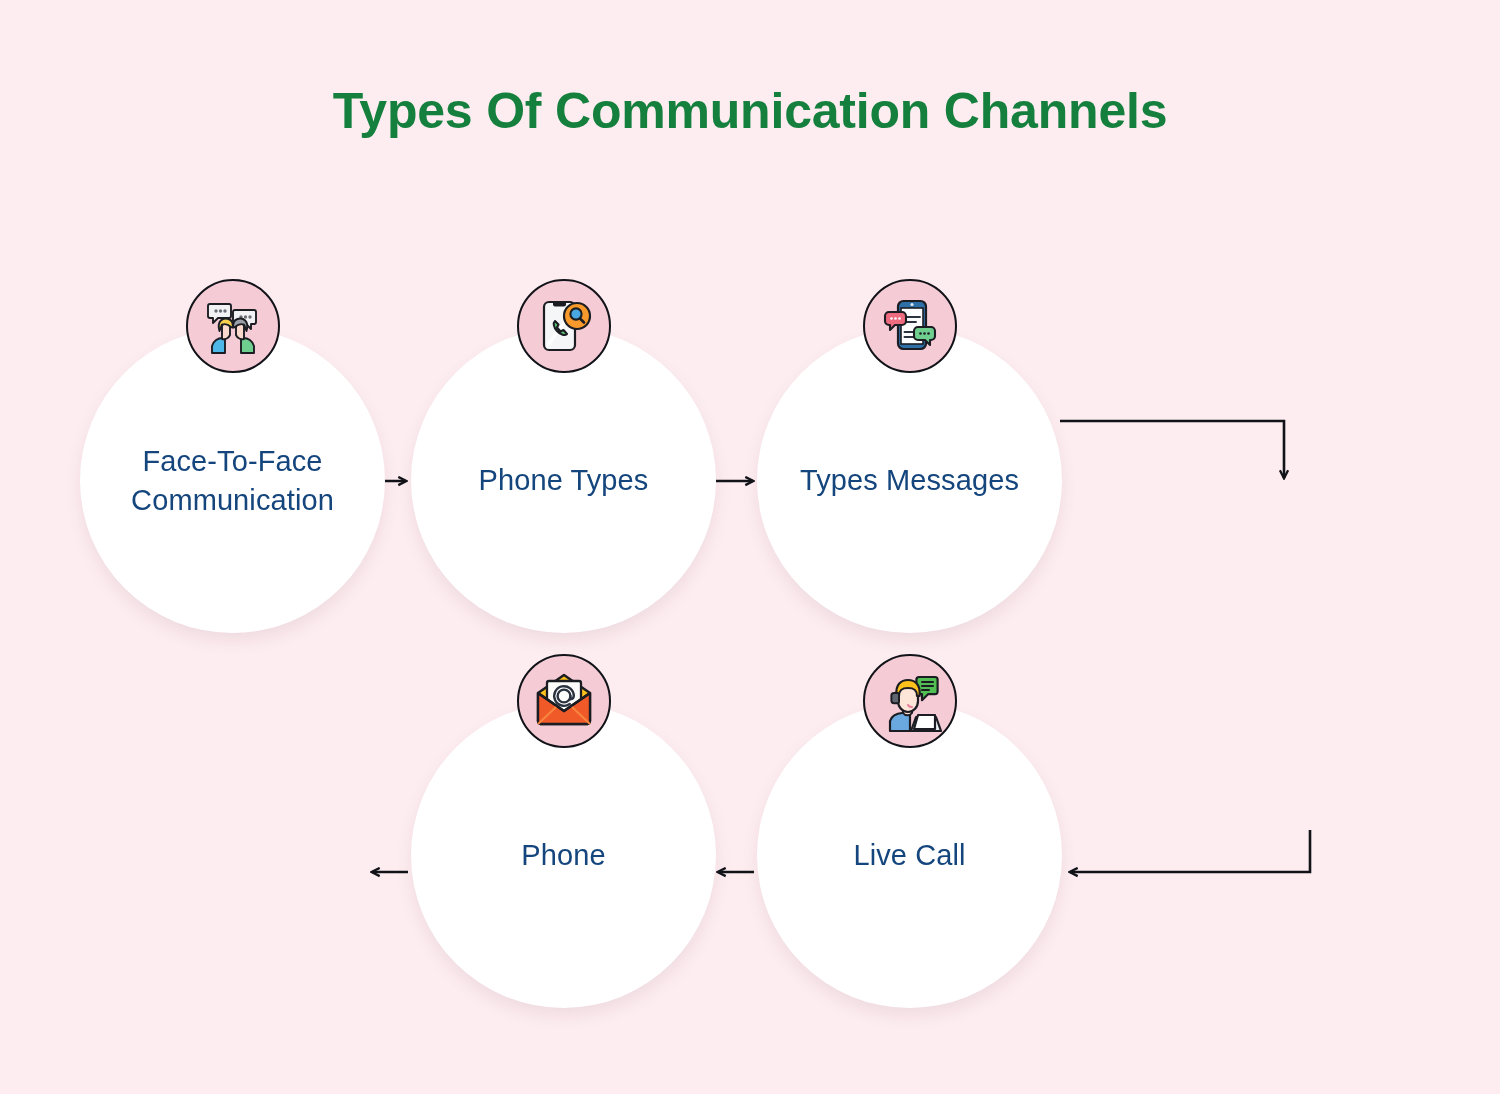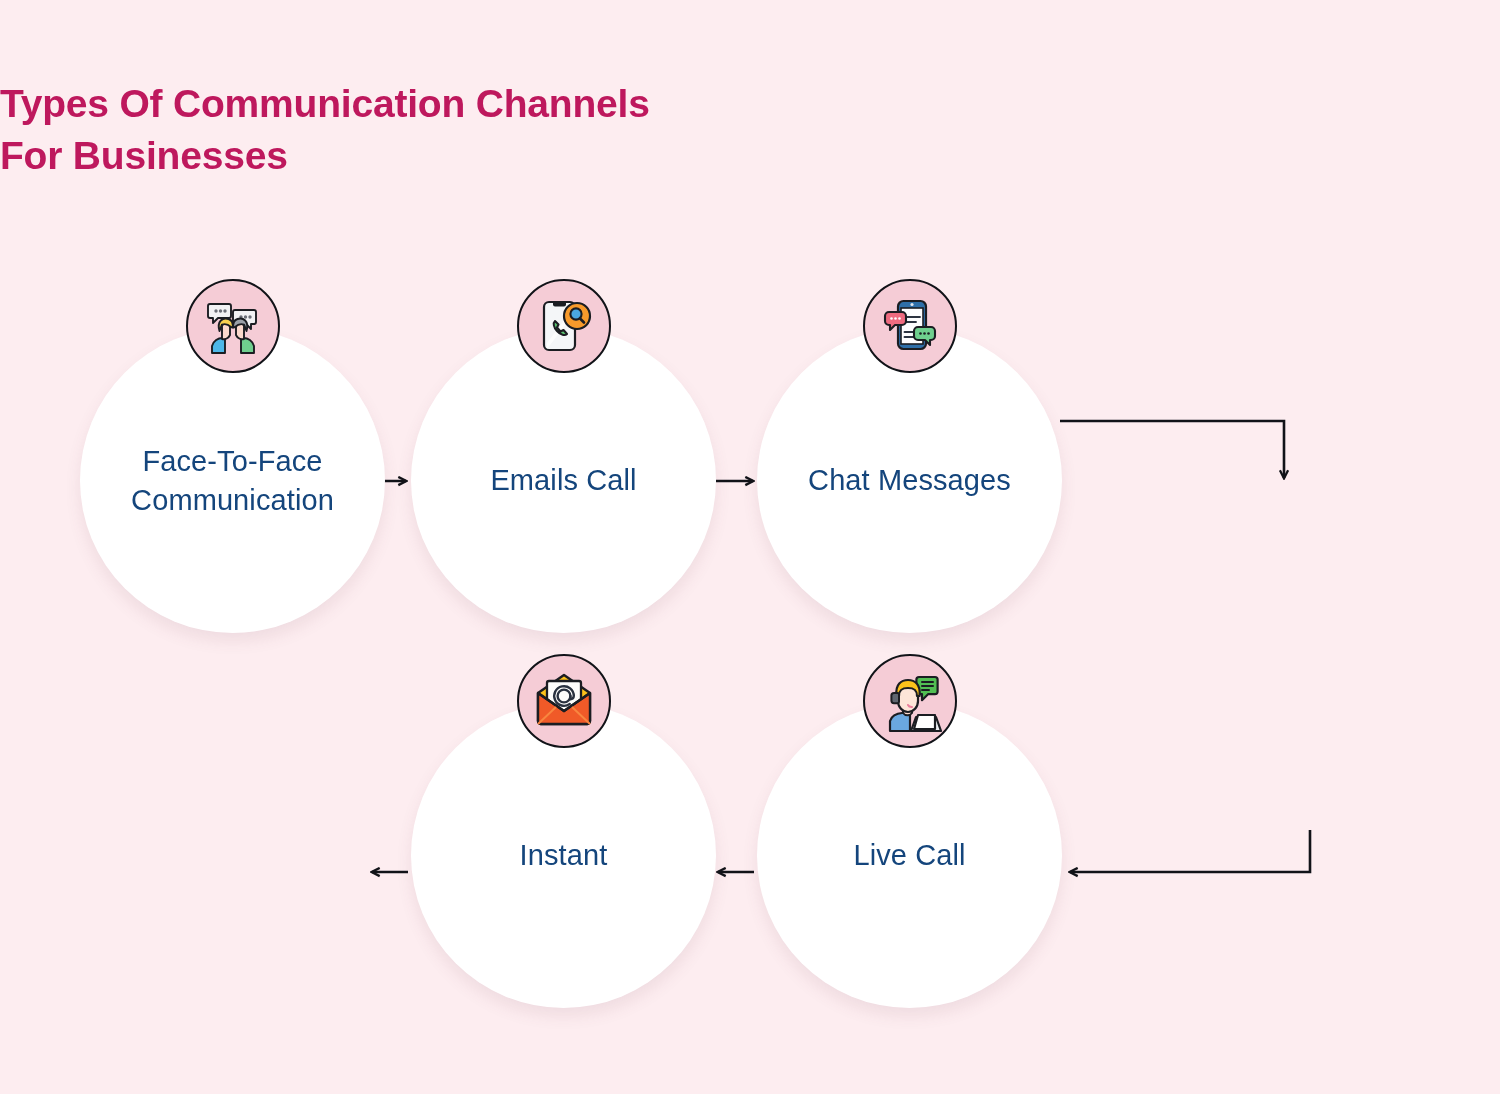--- a/index.html
+++ b/index.html
@@ -17,23 +17,23 @@
   #canvas {
     position: relative;
     width: 1500px;
     height: 1094px;
   }
   #title {
     position: absolute;
     left: 0;
     top: 78px;
     width: 1500px;
-    text-align: left;
-    color: #be185d;
-    font-size: 39px;
+    text-align: center;
+    color: #15803d;
+    font-size: 50px;
     font-weight: 700;
     line-height: 1.34;
     letter-spacing: -0.2px;
   }
   #title .line {
     display: block;
   }
   
   #links {
     position: absolute;
@@ -95,21 +95,20 @@
     display: block;
   }
 </style>
 </head>
 <body style="background: rgb(253, 237, 240);">
 
 <div id="canvas">
 
   <div id="title">
     <span class="line">Types Of Communication Channels</span>
-    <span class="line">For Businesses</span>
   </div>
 
   <svg id="links" viewBox="0 0 1500 1094">
     <defs>
       <marker id="ah-r" markerWidth="11" markerHeight="11" refX="9.2" refY="5.5" orient="auto" markerUnits="userSpaceOnUse">
         <path d="M1.5,1.4 L9.6,5.5 L1.5,9.6" fill="none" stroke="#111318" stroke-width="2.3" stroke-linecap="butt" stroke-linejoin="miter"></path>
       </marker>
     </defs>
     <g stroke="#111318" stroke-width="2.6" fill="none">
       <line x1="369" y1="481" x2="406" y2="481" marker-end="url(#ah-r)"></line>
@@ -150,37 +149,37 @@
           <path d="M54,60 v-7 a11,11 0 0 0 -11,-8 h-2 v15 z" fill="#6fcf8e"></path>
           <path d="M44,32 a8.5,9.5 0 0 0 -8,0 v10 a7,7 0 0 0 8,4 z" fill="#fbd9cd"></path>
           <path d="M46.5,38 c3,-10 -3.5,-14 -9,-12 c-4,1.4 -4.6,5 -4.2,8.5 l1.8,-0.5 c2.6,-2.6 5.6,-3.6 9,-2.4 z" fill="#9aa0a8"></path>
         </g>
       </svg>
     </div>
   </div>
 
   <div class="node" id="node-1" style="left: 411px; top: 328px;">
     <div class="disc"></div>
-    <div class="label">Emails Call</div>
+    <div class="label">Phone Types</div>
     <div class="badge">
       <svg width="62" height="62" viewBox="0 0 62 62">
         <rect x="11" y="7" width="31" height="48" rx="5" fill="#f4f6f8" stroke="#1b1d22" stroke-width="2.2"></rect>
         <path d="M20,7 h13 v2.5 a2,2 0 0 1 -2,2 h-9 a2,2 0 0 1 -2,-2 z" fill="#1b1d22"></path>
         <path d="M14,48 l25,-33 v6 l-25,33 z" fill="#ffffff" opacity="0.75"></path>
         <path d="M22,26 c-2,2 -1.5,6 2,10 c3.5,4 8,5 10,3 l-3.5,-4 -3,1.5 -3.5,-4 1.5,-3 z" fill="#58c06f" stroke="#1b1d22" stroke-width="2.1" stroke-linejoin="round"></path>
         <circle cx="44" cy="21" r="13" fill="#f79a2b" stroke="#1b1d22" stroke-width="2.2"></circle>
         <circle cx="43" cy="19" r="5.6" fill="#4aa8e0" stroke="#1b1d22" stroke-width="2.1"></circle>
         <line x1="47" y1="23.5" x2="51" y2="27.5" stroke="#1b1d22" stroke-width="2.6" stroke-linecap="round"></line>
       </svg>
     </div>
   </div>
 
   <div class="node" id="node-2" style="left: 757px; top: 328px;">
     <div class="disc"></div>
-    <div class="label">Chat Messages</div>
+    <div class="label">Types Messages</div>
     <div class="badge">
       <svg width="62" height="62" viewBox="0 0 62 62">
         <rect x="19" y="6" width="28" height="48" rx="5.5" fill="#2e6fa8" stroke="#1b1d22" stroke-width="2.2"></rect>
         <rect x="22" y="13" width="22" height="36" fill="#fcfdfe" stroke="#1b1d22" stroke-width="1.6"></rect>
         <circle cx="33" cy="9.5" r="1.6" fill="#dfe6ee"></circle>
         <g stroke="#2b3340" stroke-width="1.9" stroke-linecap="round">
           <line x1="25.5" y1="22" x2="41" y2="22"></line>
           <line x1="25.5" y1="27" x2="37" y2="27"></line>
           <line x1="25.5" y1="37" x2="41" y2="37"></line>
           <line x1="25.5" y1="42" x2="35" y2="42"></line>
@@ -198,21 +197,21 @@
             <circle cx="49.5" cy="38.5" r="1.3"></circle>
           </g>
       </svg>
     </div>
   </div>
 
 
 
   <div class="node" id="node-5" style="left: 411px; top: 703px;">
     <div class="disc"></div>
-    <div class="label">Instant</div>
+    <div class="label">Phone</div>
     <div class="badge">
       <svg width="64" height="64" viewBox="0 0 64 64">
         <path d="M6,24 L32,6 L58,24 v28 a3,3 0 0 1 -3,3 h-46 a3,3 0 0 1 -3,-3 z" fill="#fcc21b" stroke="#1b1d22" stroke-width="2.4" stroke-linejoin="round"></path>
         <rect x="15" y="12" width="34" height="33" rx="2" fill="#fdfdfb" stroke="#1b1d22" stroke-width="2.3"></rect>
         <g fill="none" stroke="#2b3340" stroke-width="2.4">
           <circle cx="32" cy="27" r="6.4"></circle>
           <path d="M38.4,27 v3.2 a3.4,3.4 0 0 0 3.4,-3.2 a9.8,9.8 0 1 0 -4,7.9" stroke-linecap="round"></path>
         </g>
         <path d="M6,24 L32,42 L58,24 v28 a3,3 0 0 1 -3,3 h-46 a3,3 0 0 1 -3,-3 z" fill="#f05a28" stroke="#1b1d22" stroke-width="2.4" stroke-linejoin="round"></path>
         <path d="M6,24 L32,42 L58,24" fill="none" stroke="#1b1d22" stroke-width="2.4" stroke-linejoin="round"></path>

